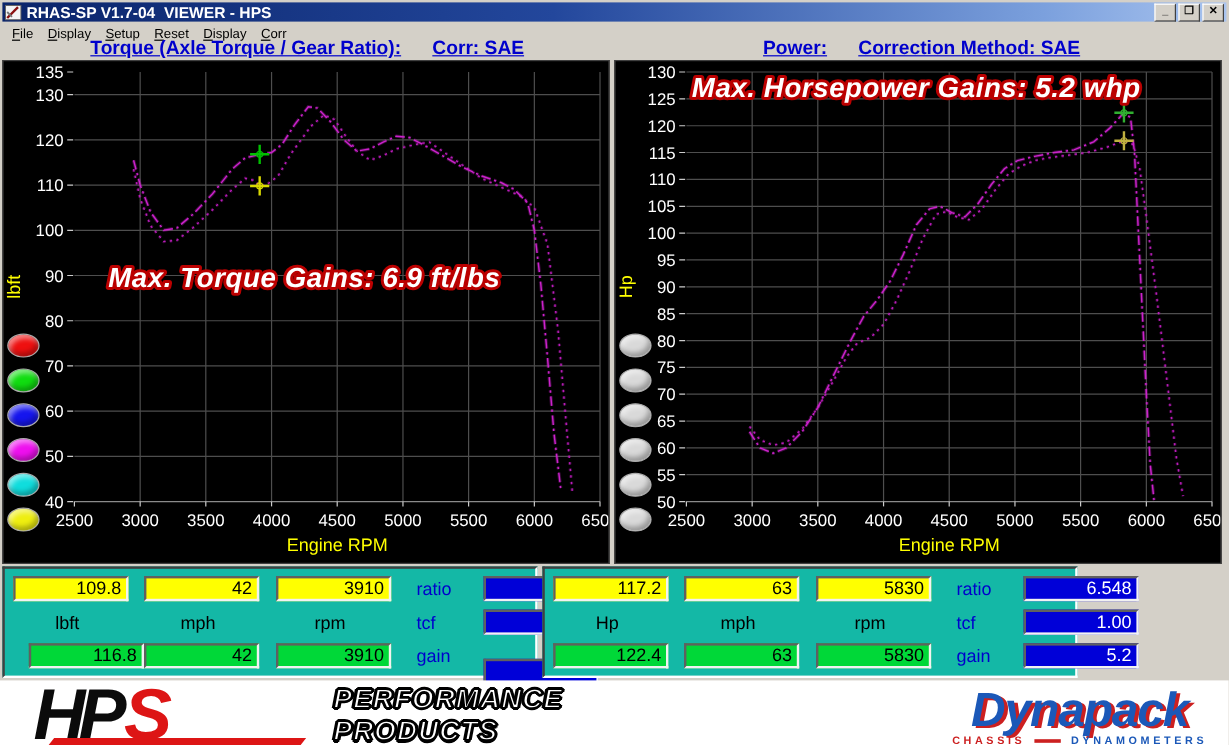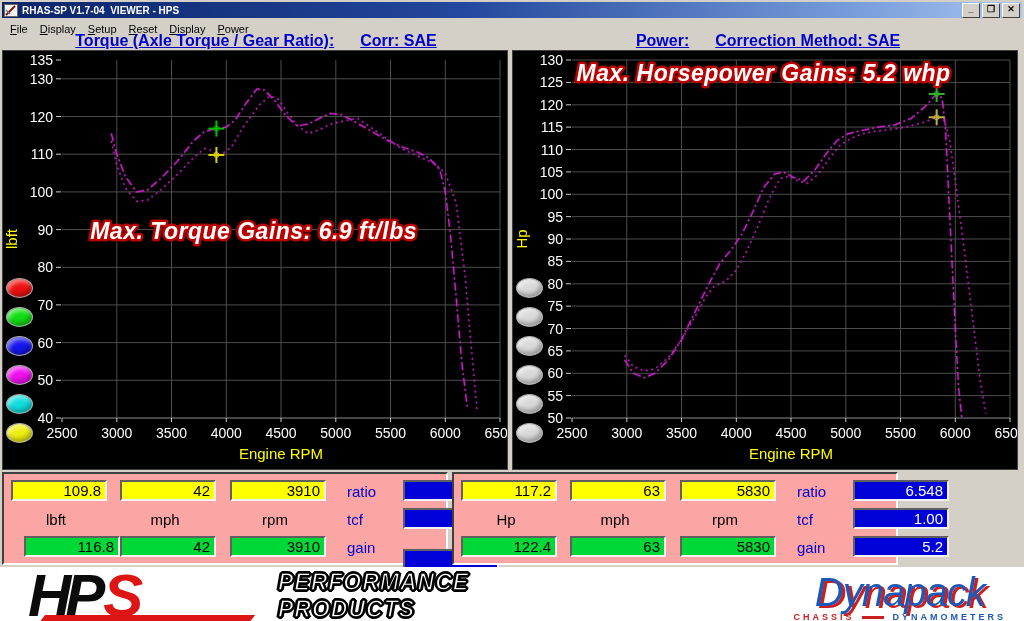--- a/index.html
+++ b/index.html
@@ -11,21 +11,21 @@
   }
   .window{width:1024px;height:621px;position:relative;background:#d4d0c8;}
 
   
   .titlebar{
     height:16px;margin:2px 2px 0 2px;
     background:linear-gradient(90deg,#0a246a 0%,#23479c 45%,#7ba0dd 85%,#a9c4ef 100%);
     display:flex;align-items:center;padding:0 2px;
   }
   .app-icon{width:14px;height:13px;flex:0 0 auto;}
-  .title-text{color:#fff;font-weight:bold;font-size:10px;margin-left:4px;flex:1;white-space:pre;}
+  .title-text{color:#fff;font-weight:bold;font-size:13px;margin-left:4px;flex:1;white-space:pre;}
   .win-btn{
     width:16px;height:13px;margin-left:2px;background:#d4d0c8;
     border:1px solid;border-color:#ffffff #404040 #404040 #ffffff;
     font-size:9px;line-height:11px;text-align:center;font-weight:bold;color:#000;
   }
 
   
   .menubar{height:13px;display:flex;align-items:center;padding:4px 4px;font-size:11px;color:#000;}
   .menu-item{padding:0 6px;cursor:default;}
   .menu-item::first-letter{text-decoration:underline;}
@@ -48,21 +48,21 @@
   }
   .run-btn{
     position:absolute;left:3px;width:27px;height:20px;border-radius:50%;
     border:1px solid #aaaaaa;box-sizing:border-box;
     box-shadow:inset -2px -3px 4px rgba(0,0,0,.3), inset 2px 3px 4px rgba(255,255,255,.5);
   }
 
   
   .datapanels{display:flex;gap:4px;padding:2px;height:93px;}
   .data-panel{
-    position:relative;width:446px;height:93px;box-sizing:border-box;background:#fca5a5;
+    position:relative;width:446px;height:93px;box-sizing:border-box;background:#14b8a6;
     border:2px solid;border-color:#404040 #ffffff #ffffff #404040;
   }
   .vbox{
     position:absolute;width:88px;height:17px;
     border:2px solid;border-color:#606060 #f2f2f2 #f2f2f2 #606060;
     font-size:15px;line-height:17px;text-align:right;padding-right:4px;color:#000;
   }
   .vbox.yellow{background:#ffff00;}
   .vbox.green{background:#00d838;}
   .vbox.blue{background:#0000d8;color:#fff;}
@@ -76,21 +76,21 @@
   .hps-s{font-size:60px;font-weight:bold;font-style:italic;color:#dd1515;line-height:58px;margin-left:4px;}
   .hps-swoosh{position:absolute;left:14px;top:48px;width:210px;height:8px;background:#dd1515;transform:skewX(-38deg);}
   .hps-text{
     position:absolute;left:250px;top:2px;
     font-size:23px;font-weight:bold;font-style:italic;line-height:27px;letter-spacing:1px;
     color:#ffffff;-webkit-text-stroke:1.5px #000;
     text-shadow:-1px -1px 0 #000,1px -1px 0 #000,-1px 1px 0 #000,1px 1px 0 #000,-2px 0 0 #000,2px 0 0 #000,0 -2px 0 #000,0 2px 0 #000;
   }
   .dynapack-logo{position:absolute;right:18px;top:6px;text-align:center;}
   .dyna-word{
-    font-size:40px;font-weight:normal;font-style:italic;color:#1b58b8;line-height:38px;
+    font-size:40px;font-weight:bold;font-style:italic;color:#1b58b8;line-height:38px;
     text-shadow:3px 2px 0 #cc2020;letter-spacing:-1px;
   }
   .dyna-sub{font-size:9px;font-weight:bold;letter-spacing:3px;margin-top:1px;white-space:nowrap;}
   .dyna-sub .red{color:#cc2020;}
   .dyna-sub .blue{color:#1b58b8;}
   .dyna-dash{display:inline-block;width:22px;height:3px;background:#cc2020;margin:0 8px;vertical-align:middle;}
 </style>
 </head>
 <body>
 
@@ -107,21 +107,21 @@
     <div class="win-btn">❐</div>
     <div class="win-btn">✕</div>
   </div>
 
   <div class="menubar">
     <span class="menu-item">File</span>
     <span class="menu-item">Display</span>
     <span class="menu-item">Setup</span>
     <span class="menu-item">Reset</span>
     <span class="menu-item">Display</span>
-    <span class="menu-item">Power</span>
+    <span class="menu-item">Corr</span>
   </div>
 
   <div class="headerbar">
     <div class="header-half">
       <span>Torque (Axle Torque / Gear Ratio):</span>
       <span>Corr: SAE</span>
     </div>
     <div class="header-half">
       <span>Power:</span>
       <span>Correction Method: SAE</span>

